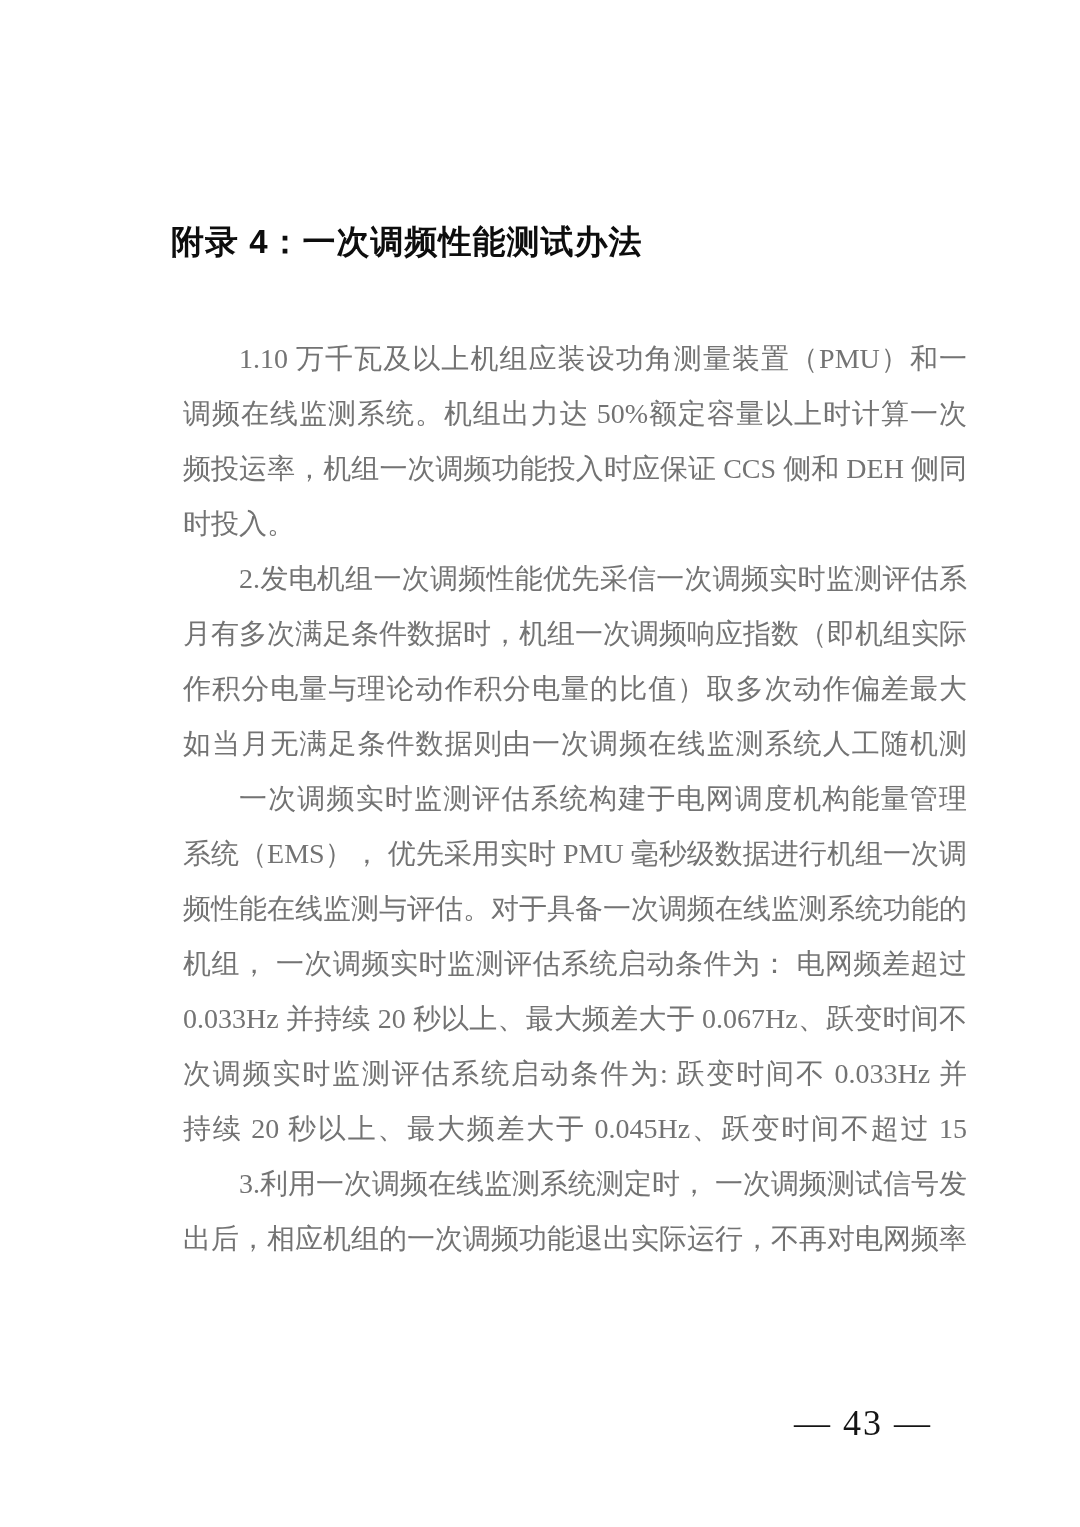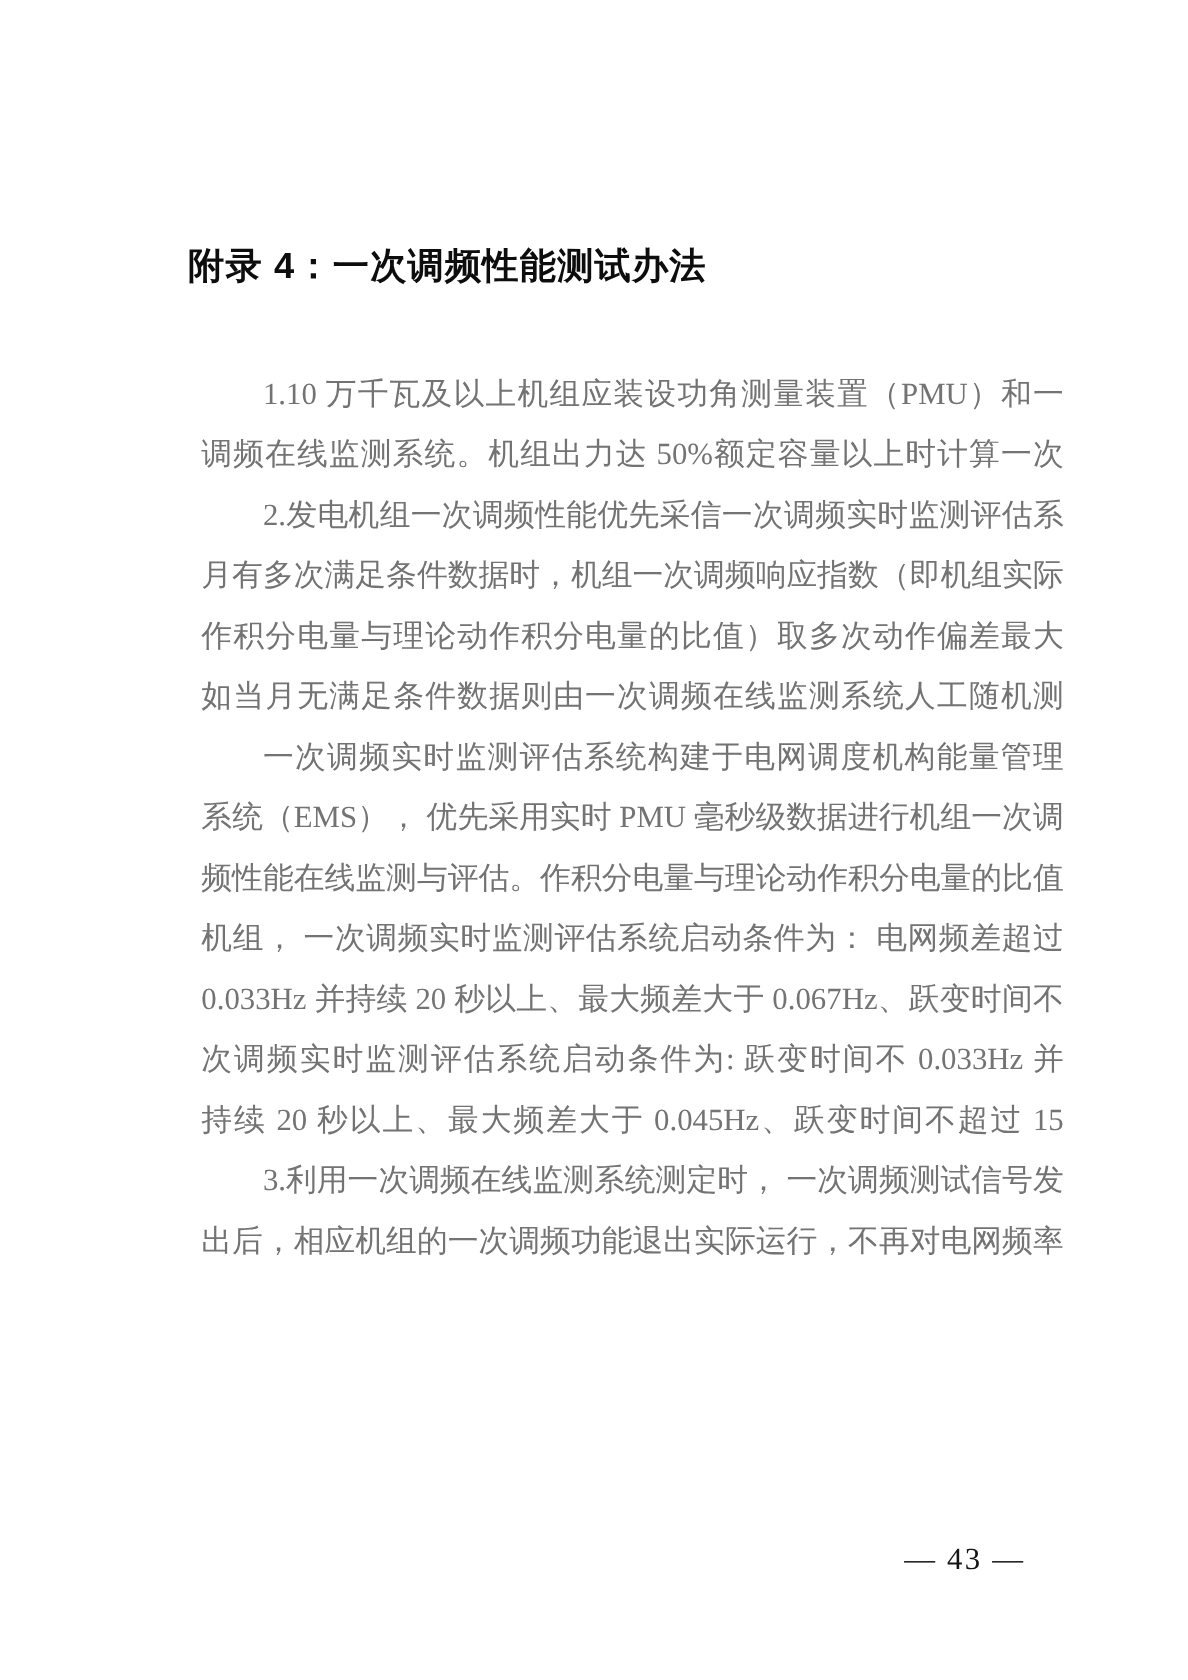--- a/index.html
+++ b/index.html
@@ -42,42 +42,44 @@
     white-space: normal;
     color: #737373;
   }
   .line.indent { text-indent: 2em; }
   .line.no-fill { text-align-last: left; }
   .page-number {
     position: absolute;
     top: 1366px;
     right: 160px;
     font-family: "Liberation Serif", serif;
-    font-size: 28px;
+    font-size: 36px;
     letter-spacing: 2px;
     color: #141414;
     white-space: nowrap;
   }
 </style>
 </head>
 <body>
 
 <div class="page">
   <div class="doc-title">附录 4：一次调频性能测试办法</div>
 
   <div class="doc-body" id="doc-body">
       <div class="line indent">1.10 万千瓦及以上机组应装设功角测量装置（PMU）和一次</div>
       <div class="line">调频在线监测系统。机组出力达 50%额定容量以上时计算一次调</div>
+      <div class="line">频投运率，机组一次调频功能投入时应保证 CCS 侧和 DEH 侧同</div>
+      <div class="line no-fill">时投入。</div>
       <div class="line indent">2.发电机组一次调频性能优先采信一次调频实时监测评估系</div>
       <div class="line">月有多次满足条件数据时，机组一次调频响应指数（即机组实际动</div>
       <div class="line">作积分电量与理论动作积分电量的比值）取多次动作偏差最大值。</div>
       <div class="line">如当月无满足条件数据则由一次调频在线监测系统人工随机测定。</div>
       <div class="line indent">一次调频实时监测评估系统构建于电网调度机构能量管理</div>
       <div class="line">系统（EMS）， 优先采用实时 PMU 毫秒级数据进行机组一次调</div>
-      <div class="line">频性能在线监测与评估。作积分电量与理论动作积分电量的比值</div>
+      <div class="line">频性能在线监测与评估。对于具备一次调频在线监测系统功能的</div>
       <div class="line">机组， 一次调频实时监测评估系统启动条件为： 电网频差超过</div>
       <div class="line">0.033Hz 并持续 20 秒以上、最大频差大于 0.067Hz、跃变时间不</div>
       <div class="line">次调频实时监测评估系统启动条件为: 跃变时间不 0.033Hz 并</div>
       <div class="line">持续 20 秒以上、最大频差大于 0.045Hz、跃变时间不超过 15 秒。</div>
       <div class="line indent">3.利用一次调频在线监测系统测定时， 一次调频测试信号发</div>
       <div class="line">出后，相应机组的一次调频功能退出实际运行，不再对电网频率</div>
     </div>
 
   <div class="page-number">— 43 —</div>
 </div>

